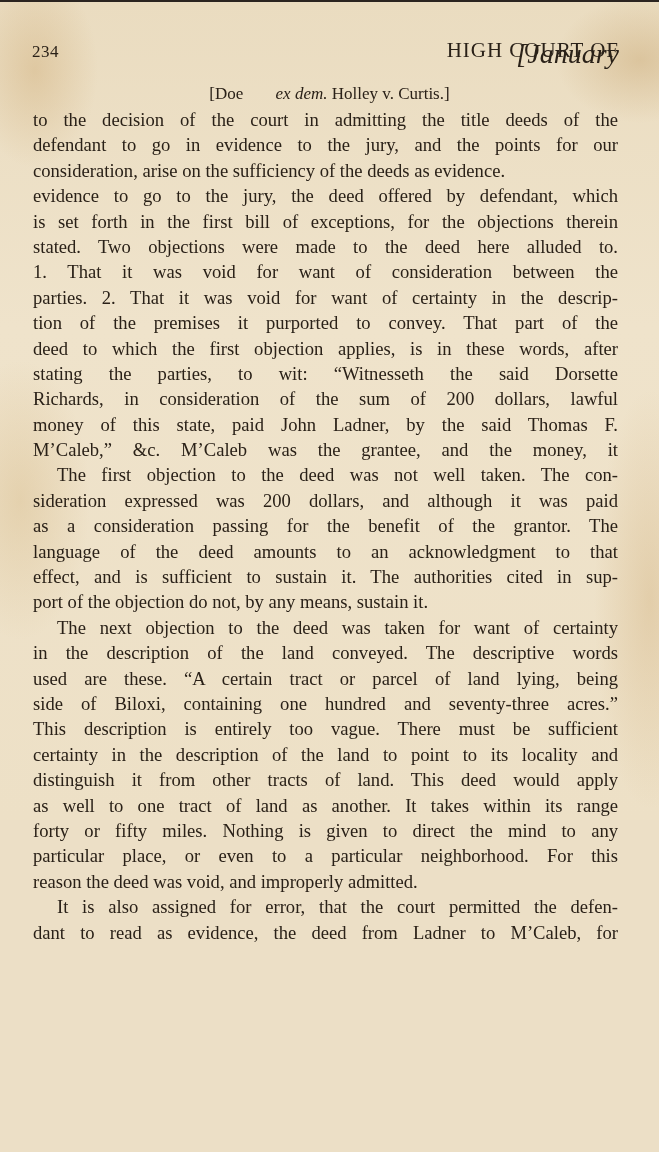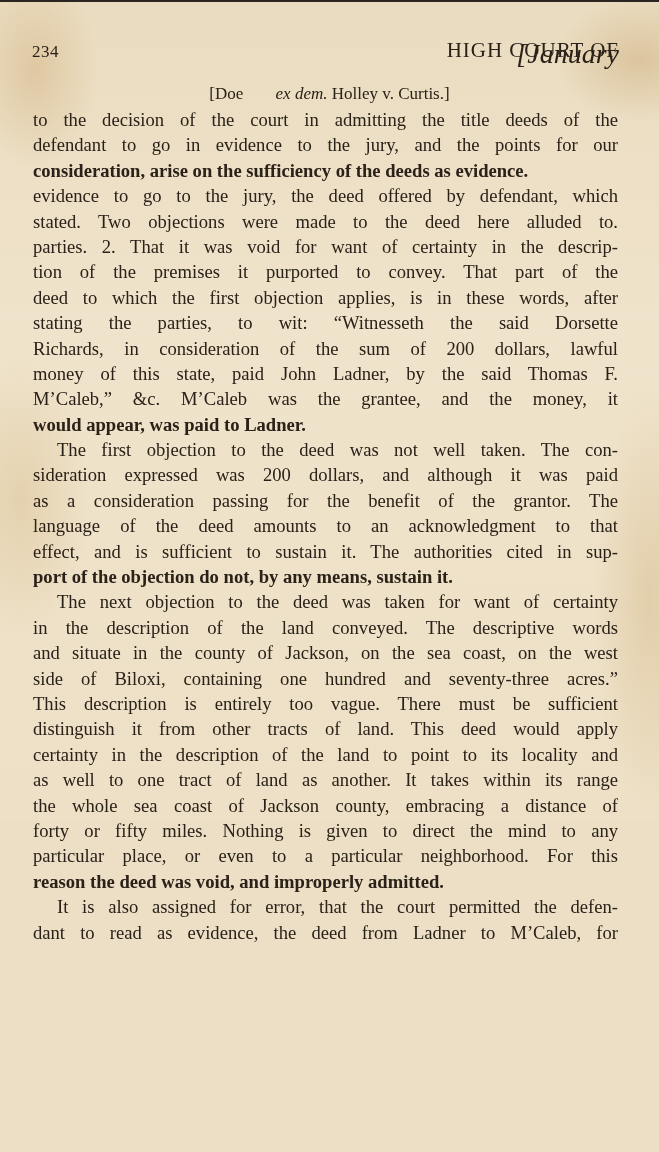--- a/index.html
+++ b/index.html
@@ -30,21 +30,21 @@
   .running-date { position: absolute; right: 0; top: 0; font-size: 28px; font-style: italic; }
   .case-caption {
     position: absolute; top: 84px; left: 0; width: 659px; text-align: center; font-size: 17px;
   }
   .case-caption i { font-style: italic; margin-left: 28px; }
   .body-text {
     position: absolute; top: 107px; left: 33px; width: 585px;
     font-size: 18.6px; line-height: 25.4px;
   }
   .line { display: block; white-space: nowrap; text-align: justify; text-align-last: justify; height: 25.4px; }
-  .line.last { text-align-last: left; font-weight: bold; }
+  .line.last { text-align-last: left; }
   .line.indent { padding-left: 24px; }
 </style>
 </head>
 <body>
 
 <div class="page">
   <div class="top-edge"></div>
 
   <div class="header">
     <span class="page-number">234</span>
@@ -52,43 +52,43 @@
     <span class="running-date">[January</span>
   </div>
 
   <div class="case-caption"><span>[Doe </span><i>ex dem.</i><span> Holley v. Curtis.]</span></div>
 
   <div class="body-text" id="body-text">
       <span class="line">to the decision of the court in admitting the title deeds of the</span>
       <span class="line">defendant to go in evidence to the jury, and the points for our</span>
       <span class="line last">consideration, arise on the sufficiency of the deeds as evidence.</span>
       <span class="line">evidence to go to the jury, the deed offered by defendant, which</span>
+      <span class="line">is set forth in the first bill of exceptions, for the objections therein</span>
       <span class="line">stated.  Two objections were made to the deed here alluded to.</span>
+      <span class="line">1.  That it was void for want of consideration between the</span>
       <span class="line">parties.  2. That it was void for want of certainty in the descrip-</span>
       <span class="line">tion of the premises it purported to convey.  That part of the</span>
       <span class="line">deed to which the first objection applies, is in these words, after</span>
       <span class="line">stating the parties, to wit: “Witnesseth the said Dorsette</span>
       <span class="line">Richards, in consideration of the sum of 200 dollars, lawful</span>
       <span class="line">money of this state, paid John Ladner, by the said Thomas F.</span>
       <span class="line">M’Caleb,” &amp;c.  M’Caleb was the grantee, and the money, it</span>
-      <span class="line last">would appear, was paid to Ladner.</span>
       <span class="line indent">The first objection to the deed was not well taken.  The con-</span>
       <span class="line">sideration expressed was 200 dollars, and although it was paid</span>
       <span class="line">as a consideration passing for the benefit of the grantor.  The</span>
       <span class="line">language of the deed amounts to an acknowledgment to that</span>
       <span class="line">effect, and is sufficient to sustain it.  The authorities cited in sup-</span>
       <span class="line last">port of the objection do not, by any means, sustain it.</span>
       <span class="line indent">The next objection to the deed was taken for want of certainty</span>
       <span class="line">in the description of the land conveyed.  The descriptive words</span>
-      <span class="line">and situate in the county of Jackson, on the sea coast, on the west</span>
+      <span class="line">used are these.  “A certain tract or parcel of land lying, being</span>
       <span class="line">side of Biloxi, containing one hundred and seventy-three acres.”</span>
       <span class="line">This description is entirely too vague.  There must be sufficient</span>
+      <span class="line">certainty in the description of the land to point to its locality and</span>
       <span class="line">distinguish it from other tracts of land.  This deed would apply</span>
-      <span class="line">certainty in the description of the land to point to its locality and</span>
       <span class="line">as well to one tract of land as another.  It takes within its range</span>
-      <span class="line">the whole sea coast of Jackson county, embracing a distance of</span>
       <span class="line">forty or fifty miles.  Nothing is given to direct the mind to any</span>
       <span class="line">particular place, or even to a particular neighborhood.  For this</span>
       <span class="line last">reason the deed was void, and improperly admitted.</span>
       <span class="line indent">It is also assigned for error, that the court permitted the defen-</span>
       <span class="line">dant to read as evidence, the deed from Ladner to M’Caleb, for</span>
     </div>
 </div>
 
 </body></html>

